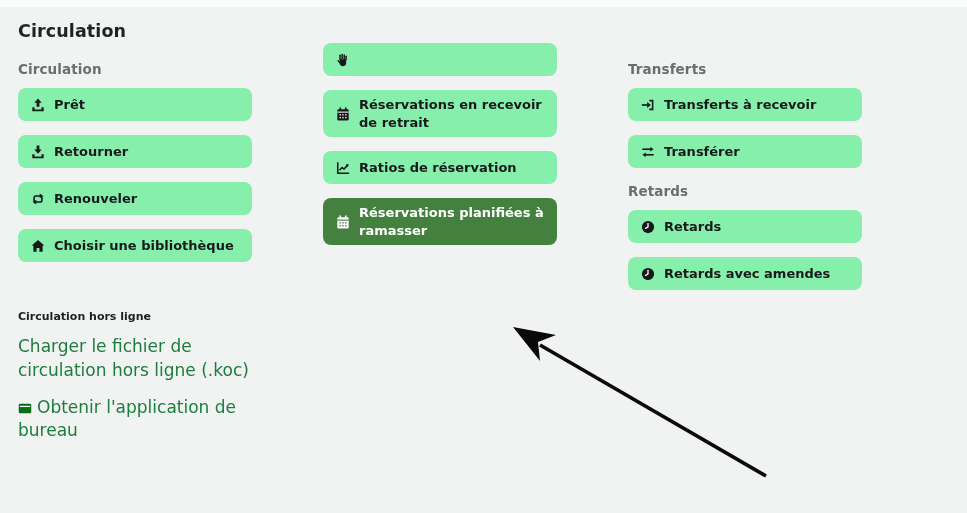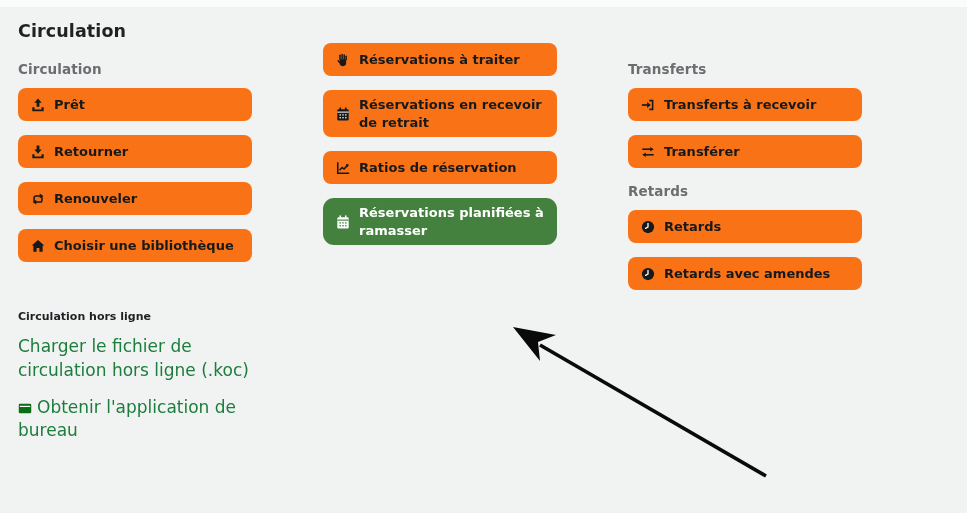--- a/index.html
+++ b/index.html
@@ -16,29 +16,29 @@
   .cols { display: flex; margin-top: 2px; }
   .col { width: 234px; margin-right: 71px; flex: 0 0 auto; }
   .section-header {
     font-size: 13.5px; font-weight: bold; color: #6b6e70;
     margin: 18px 0 11px 0; letter-spacing: .1px;
   }
   .btn {
     display: flex; align-items: center; gap: 9px;
     width: 234px; min-height: 33px;
     padding: 6px 13px;
-    background: #f97316;
+    background: #86efac;
     border: none; border-radius: 8px;
     font-family: inherit;
     font-size: 13px; font-weight: bold; color: #17191b;
     text-align: left; line-height: 1.35;
     margin-bottom: 14px; cursor: pointer;
   }
   .btn .ico { flex: 0 0 auto; display: inline-flex; }
-  .btn.highlight { background: #44813e; color: #ffffff; border-radius: 11px; }
+  .btn.highlight { background: #44813e; color: #ffffff; }
   .offline { margin-top: 48px; width: 250px; }
   .offline-header { font-size: 11px; font-weight: bold; color: #1d2022; margin-bottom: 12px; }
   .offline-link {
     display: block; font-size: 17px; color: #1c7d3c;
     text-decoration: none; line-height: 1.4; margin-bottom: 13px;
     max-width: 250px;
   }
   .offline-link .ico { display: inline-flex; vertical-align: -2px; margin-right: 5px; }
   .arrow-overlay { position: absolute; left: 0; top: 0; width: 967px; height: 513px; pointer-events: none; }
   svg { display: block; }
@@ -118,21 +118,20 @@
         <span class="ico">
           <svg width="14" height="14" viewBox="0 0 16 16" fill="none" stroke="#17191b" stroke-linecap="round">
               <path d="M4.6 7.5 V2.6" stroke-width="1.7"></path>
               <path d="M7 7 V1.6" stroke-width="1.7"></path>
               <path d="M9.4 7 V2.2" stroke-width="1.7"></path>
               <path d="M11.6 7.5 V3.6" stroke-width="1.7"></path>
               <path d="M4.6 7 h7 v4.5 a3.5 3.5 0 0 1 -3.5 3.5 h-0.5 a3.5 3.5 0 0 1 -3.5-3.5 z" fill="#17191b" stroke="none"></path>
               <path d="M4.3 10.8 2.6 8.9" stroke-width="1.9"></path>
             </svg>
         </span>
-        <span>Réservations à traiter</span>
       </button>
 
       <button class="btn">
         <span class="ico">
           <svg width="14" height="14" viewBox="0 0 16 16">
               <rect x="4" y="0.5" width="1.8" height="3.5" fill="#17191b"></rect>
               <rect x="10.2" y="0.5" width="1.8" height="3.5" fill="#17191b"></rect>
               <rect x="1.5" y="2.5" width="13" height="13" rx="1.5" fill="#17191b"></rect>
               <rect x="1.5" y="5.2" width="13" height="1.3" fill="#e7e8e8"></rect>
               <g fill="#e7e8e8">

